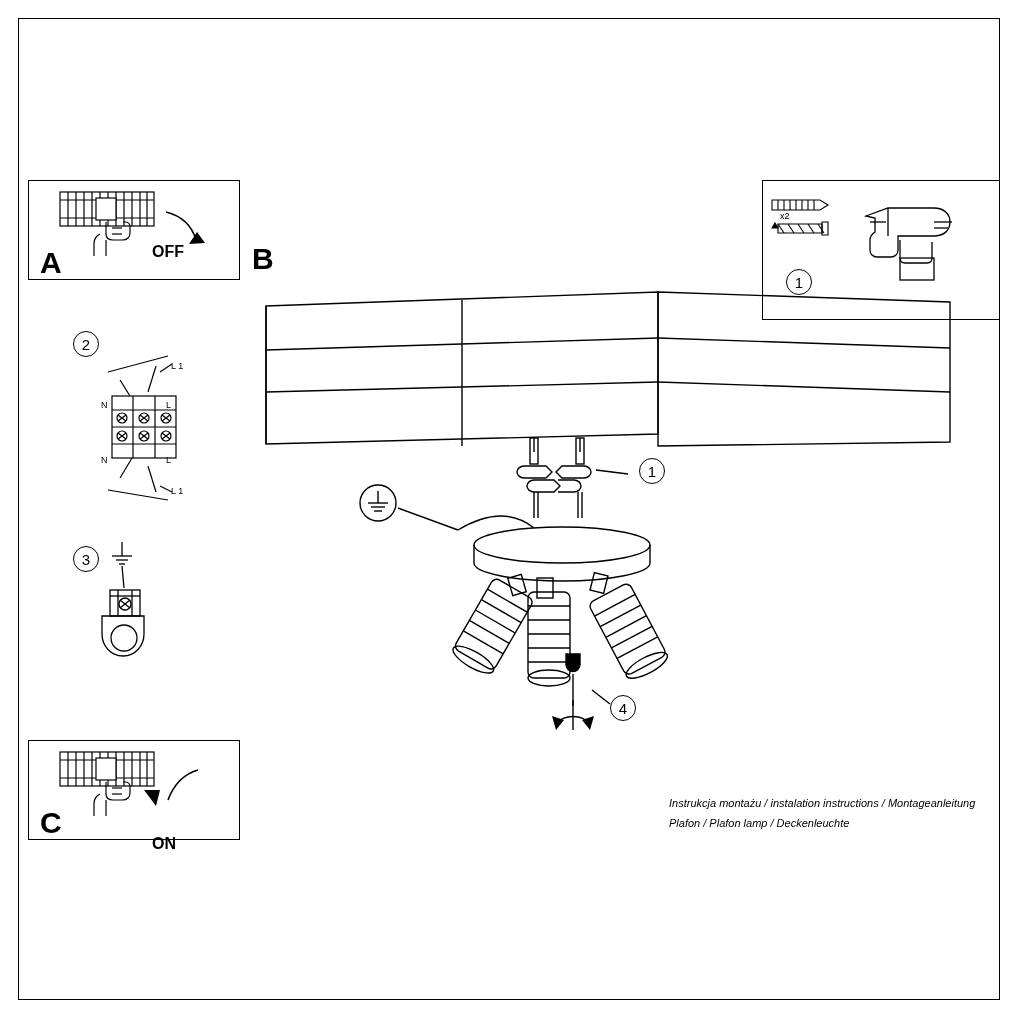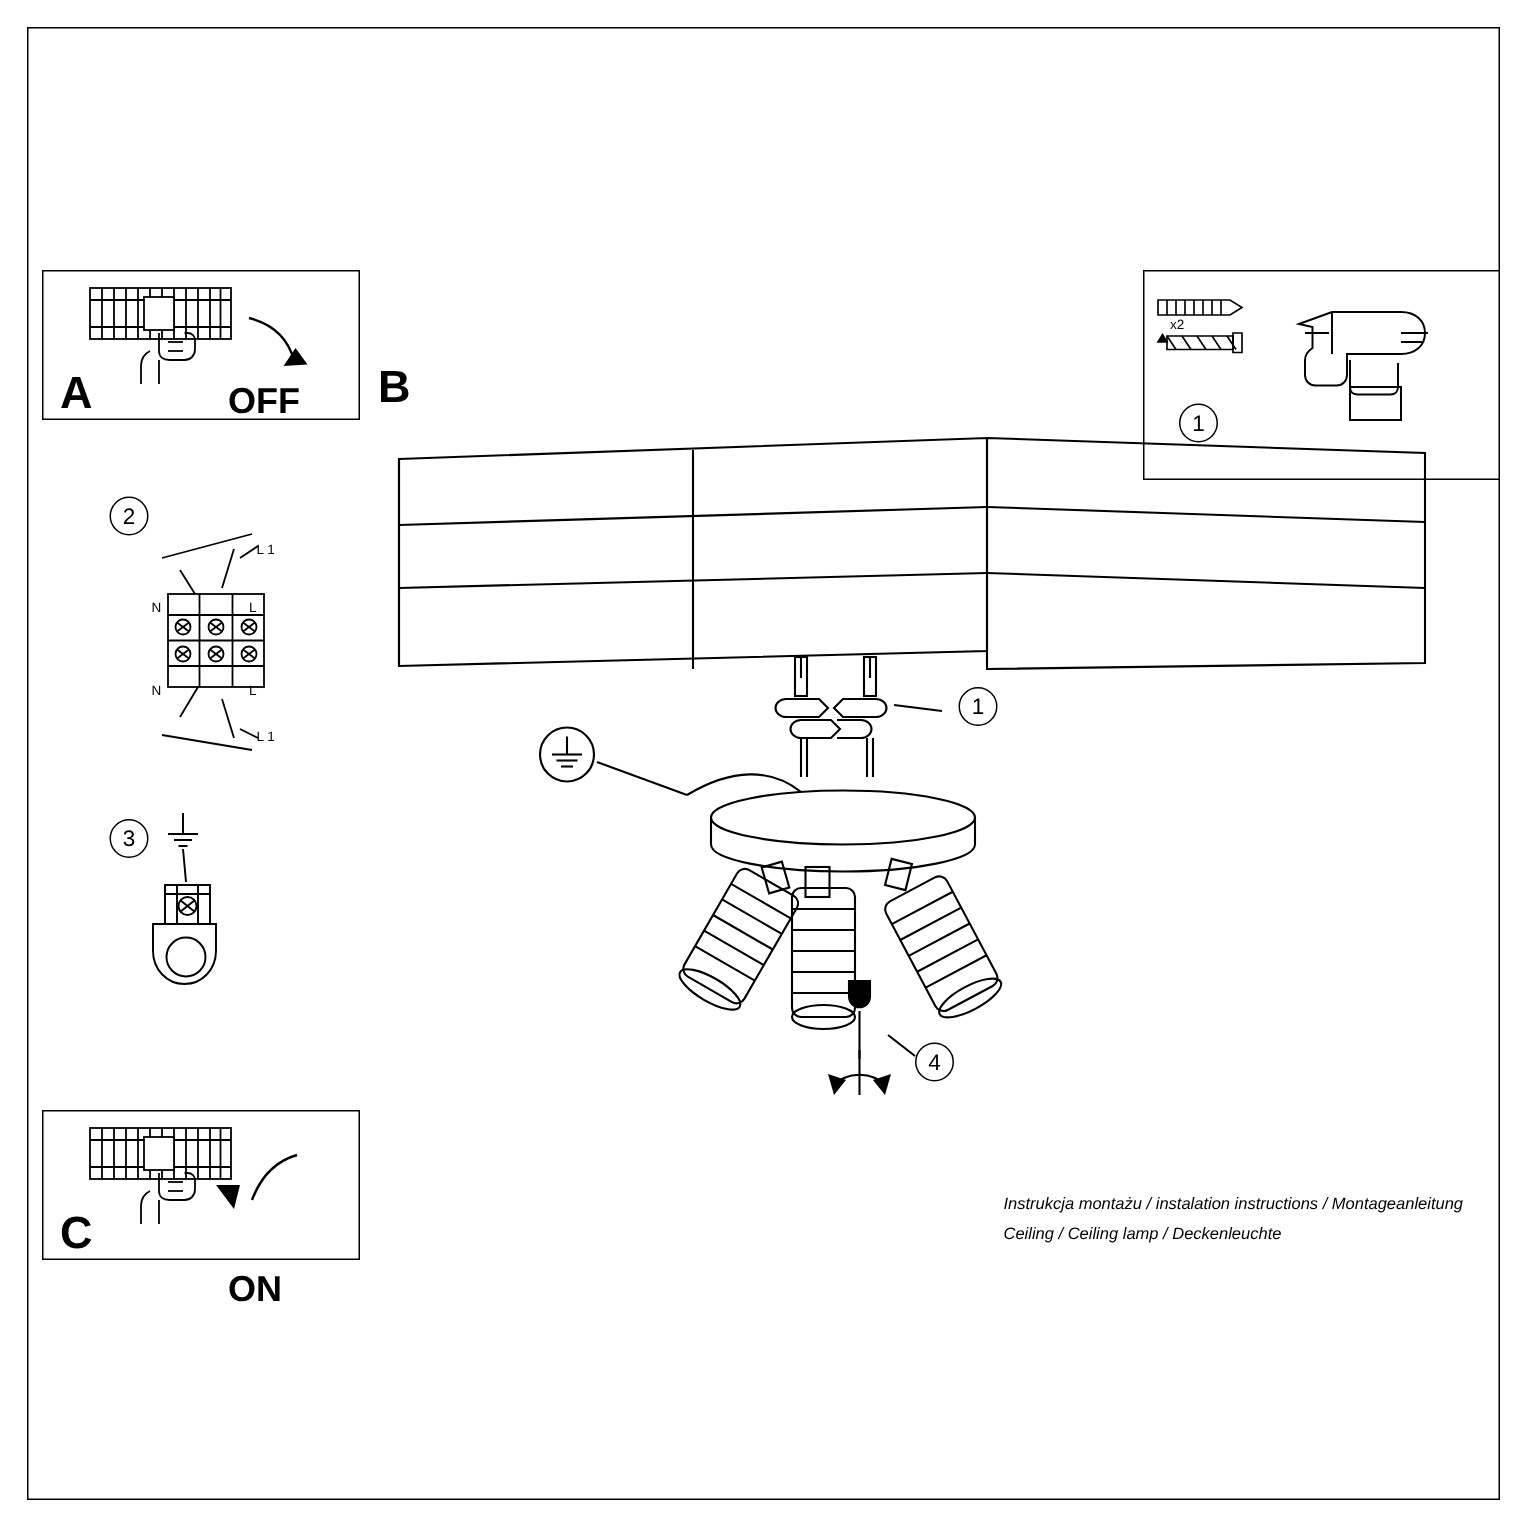--- a/index.html
+++ b/index.html
@@ -36,23 +36,22 @@
     position: absolute;
     color: #000;
     line-height: 1;
     white-space: nowrap;
   }
   .big-letter {
     font-size: 30px;
     font-weight: 700;
   }
   .word {
-    font-size: 24px;
+    font-size: 16px;
     font-weight: 700;
-    margin-top: 12px;
   }
   .tiny {
     font-size: 9px;
   }
   .foot {
     font-size: 11px;
     font-style: italic;
     text-align: center;
   }
   .circle-num {
@@ -358,15 +357,15 @@
       <path d="M596 470 l32 4"></path>
       <path d="M592 690 l18 14"></path>
     </g>
   </svg>
 
   <div class="circle-num" style="left:639px; top:458px;">1</div>
 
   <div class="circle-num" style="left:610px; top:695px;">4</div>
 
   <div class="lbl foot" style="left:669px; top:798px;">Instrukcja montażu / instalation instructions / Montageanleitung</div>
-  <div class="lbl foot" style="left:669px; top:818px;">Ceiling / Ceiling lamp / Deckenleuchte</div>
+  <div class="lbl foot" style="left:669px; top:818px;">Plafon / Plafon lamp / Deckenleuchte</div>
 
 </div>
 
 </body></html>

